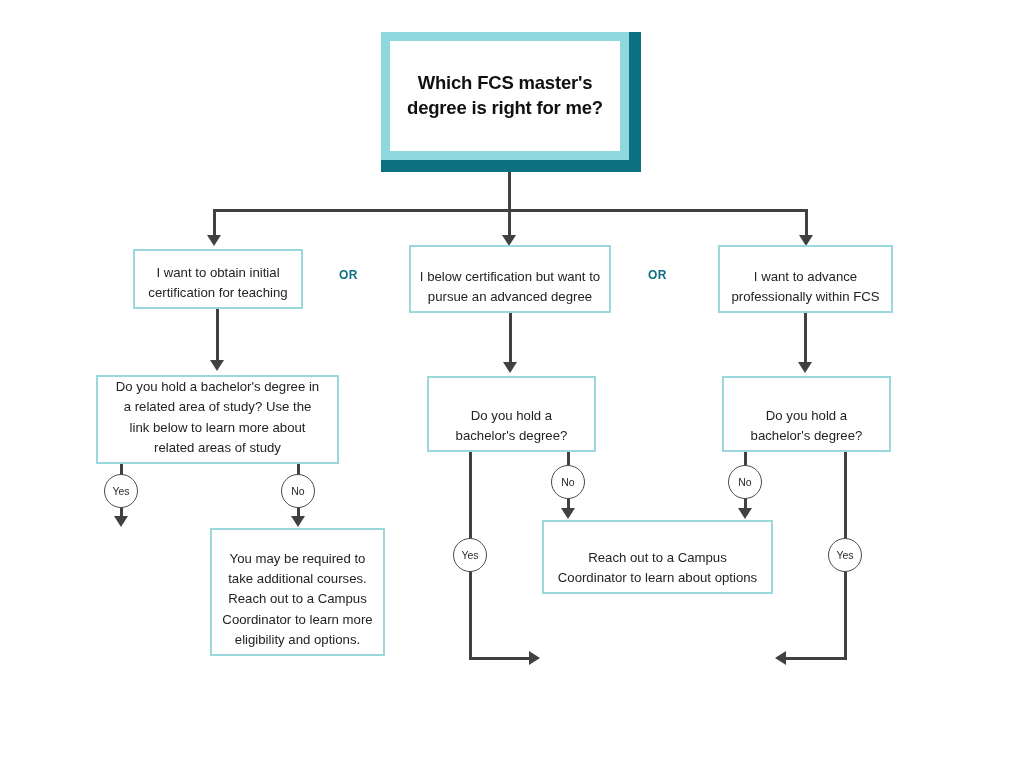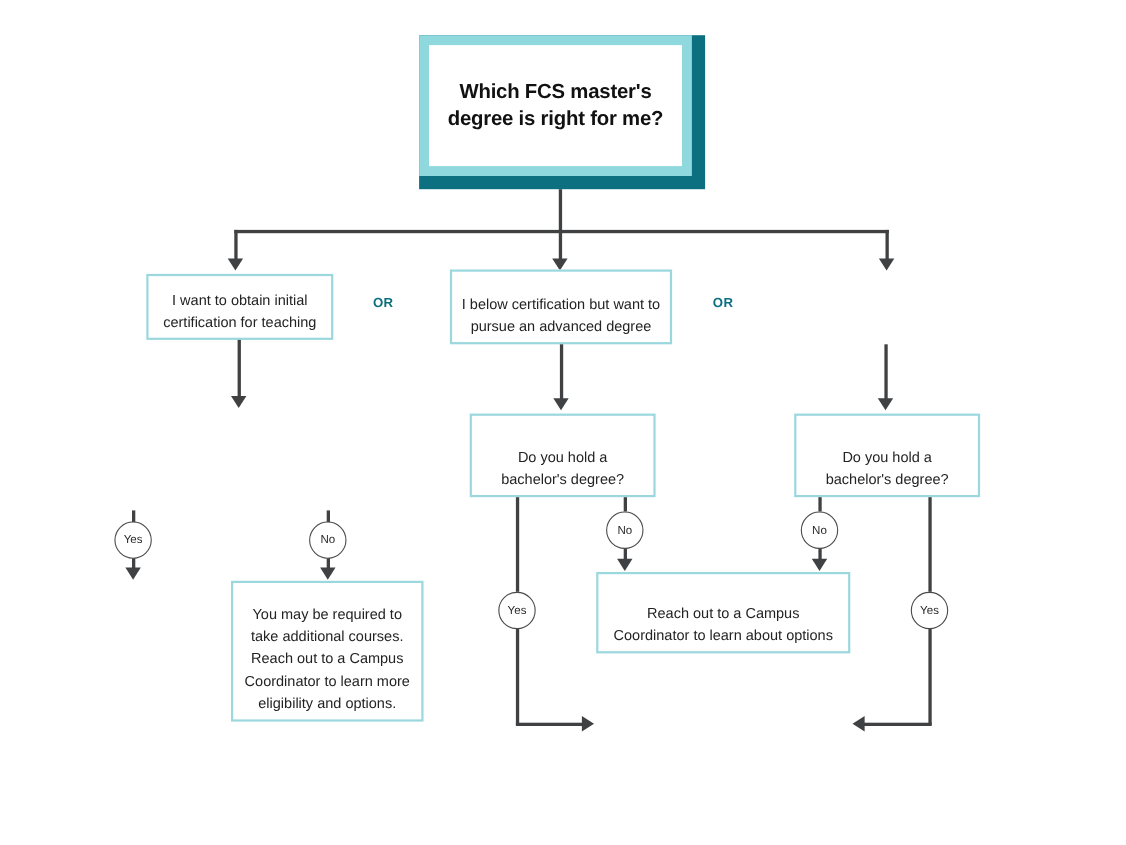--- a/index.html
+++ b/index.html
@@ -176,30 +176,40 @@
 
   <div class="or-label" style="left:339px; top:268px;">OR</div>
 
   <div class="node" style="left:409px; top:245px; width:202px; height:68px;">
     <div class="node-text">I below certification but want to
 pursue an advanced degree</div>
   </div>
 
   <div class="or-label" style="left:648px; top:268px;">OR</div>
 
+  <div class="node" style="left:718px; top:245px; width:175px; height:68px;">
+    <div class="node-text">I want to advance
+professionally within FCS</div>
+  </div>
 
   <div class="conn-v" style="left:216px; top:309px; height:54px;"></div>
   <div class="arrow-down" style="left:210px; top:360px;"></div>
 
   <div class="conn-v" style="left:509px; top:313px; height:52px;"></div>
   <div class="arrow-down" style="left:503px; top:362px;"></div>
 
   <div class="conn-v" style="left:804px; top:313px; height:52px;"></div>
   <div class="arrow-down" style="left:798px; top:362px;"></div>
 
+  <div class="node" style="left:96px; top:375px; width:243px; height:89px;">
+    <div class="node-text">Do you hold a bachelor's degree in
+a related area of study? Use the
+link below to learn more about
+related areas of study</div>
+  </div>
 
   <div class="node" style="left:427px; top:376px; width:169px; height:76px;">
     <div class="node-text">Do you hold a
 bachelor's degree?</div>
   </div>
 
   <div class="node" style="left:722px; top:376px; width:169px; height:76px;">
     <div class="node-text">Do you hold a
 bachelor's degree?</div>
   </div>

